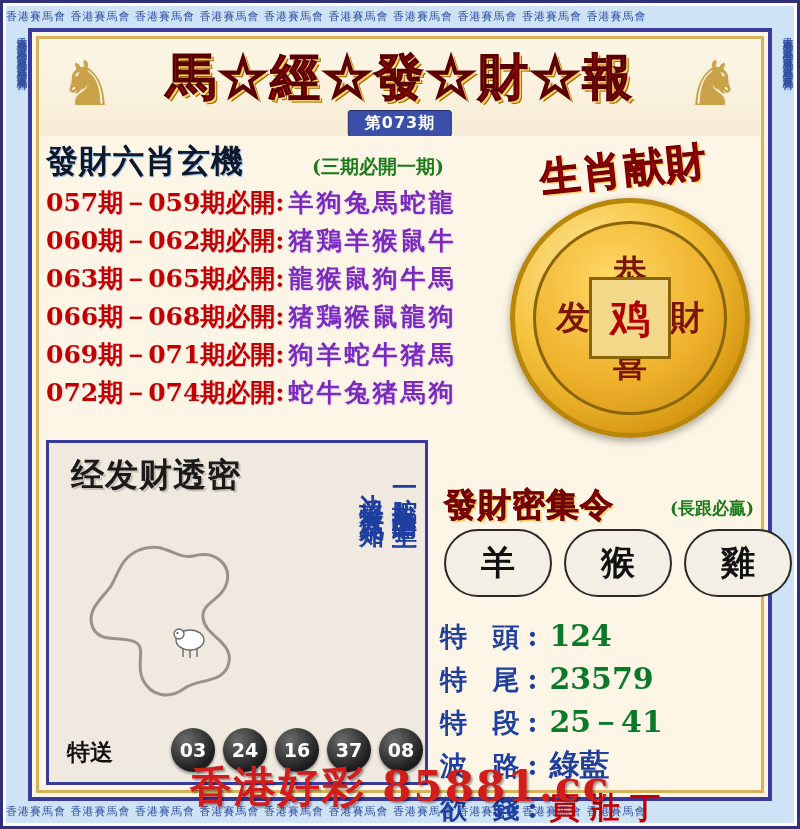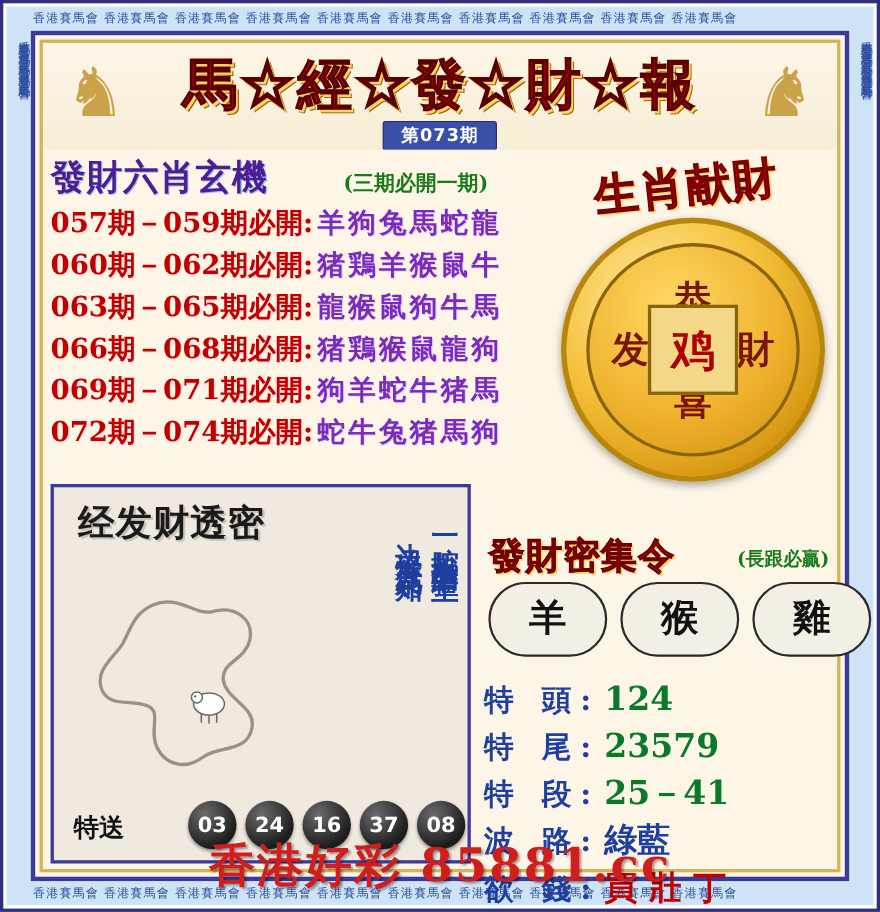--- a/index.html
+++ b/index.html
@@ -21,21 +21,20 @@
     box-sizing:border-box;
   }
   .tiletext-top,.tiletext-bottom{
     position:absolute;left:3px;right:3px;height:22px;
     background:#cfe3f6;
     color:#2f4fa0;
     font-size:11px;line-height:22px;
     white-space:nowrap;overflow:hidden;
     letter-spacing:1px;
     font-family:"DejaVu Sans",sans-serif;
-    padding-left:24px;
   }
   .tiletext-top{top:3px;}
   .tiletext-bottom{bottom:3px;}
   .tiletext-left,.tiletext-right{
     position:absolute;top:25px;bottom:25px;width:22px;
     background:#cfe3f6;color:#2f4fa0;font-size:11px;
     writing-mode:vertical-rl;
     overflow:hidden;white-space:nowrap;letter-spacing:1px;
   }
   .tiletext-left{left:3px;}
@@ -86,21 +85,21 @@
   
   .top-section{
     position:absolute;left:8px;top:104px;right:8px;height:300px;
   }
   .six-panel{
     position:absolute;left:6px;top:0;width:468px;bottom:0;
   }
   .six-title{
     position:absolute;left:0;top:4px;
     font-family:"DejaVu Serif",serif;font-weight:bold;
-    font-size:32px;color:#4c1d95;
+    font-size:32px;color:#0f172a;
     text-shadow:1px 1px 0 #9fc3ee;
     letter-spacing:1px;
   }
   .six-sub{
     position:absolute;left:266px;top:18px;
     font-size:19px;color:#1a7a1a;font-weight:bold;
     font-family:"DejaVu Serif",serif;
   }
   .six-rows{
     position:absolute;left:0;top:48px;right:0;

